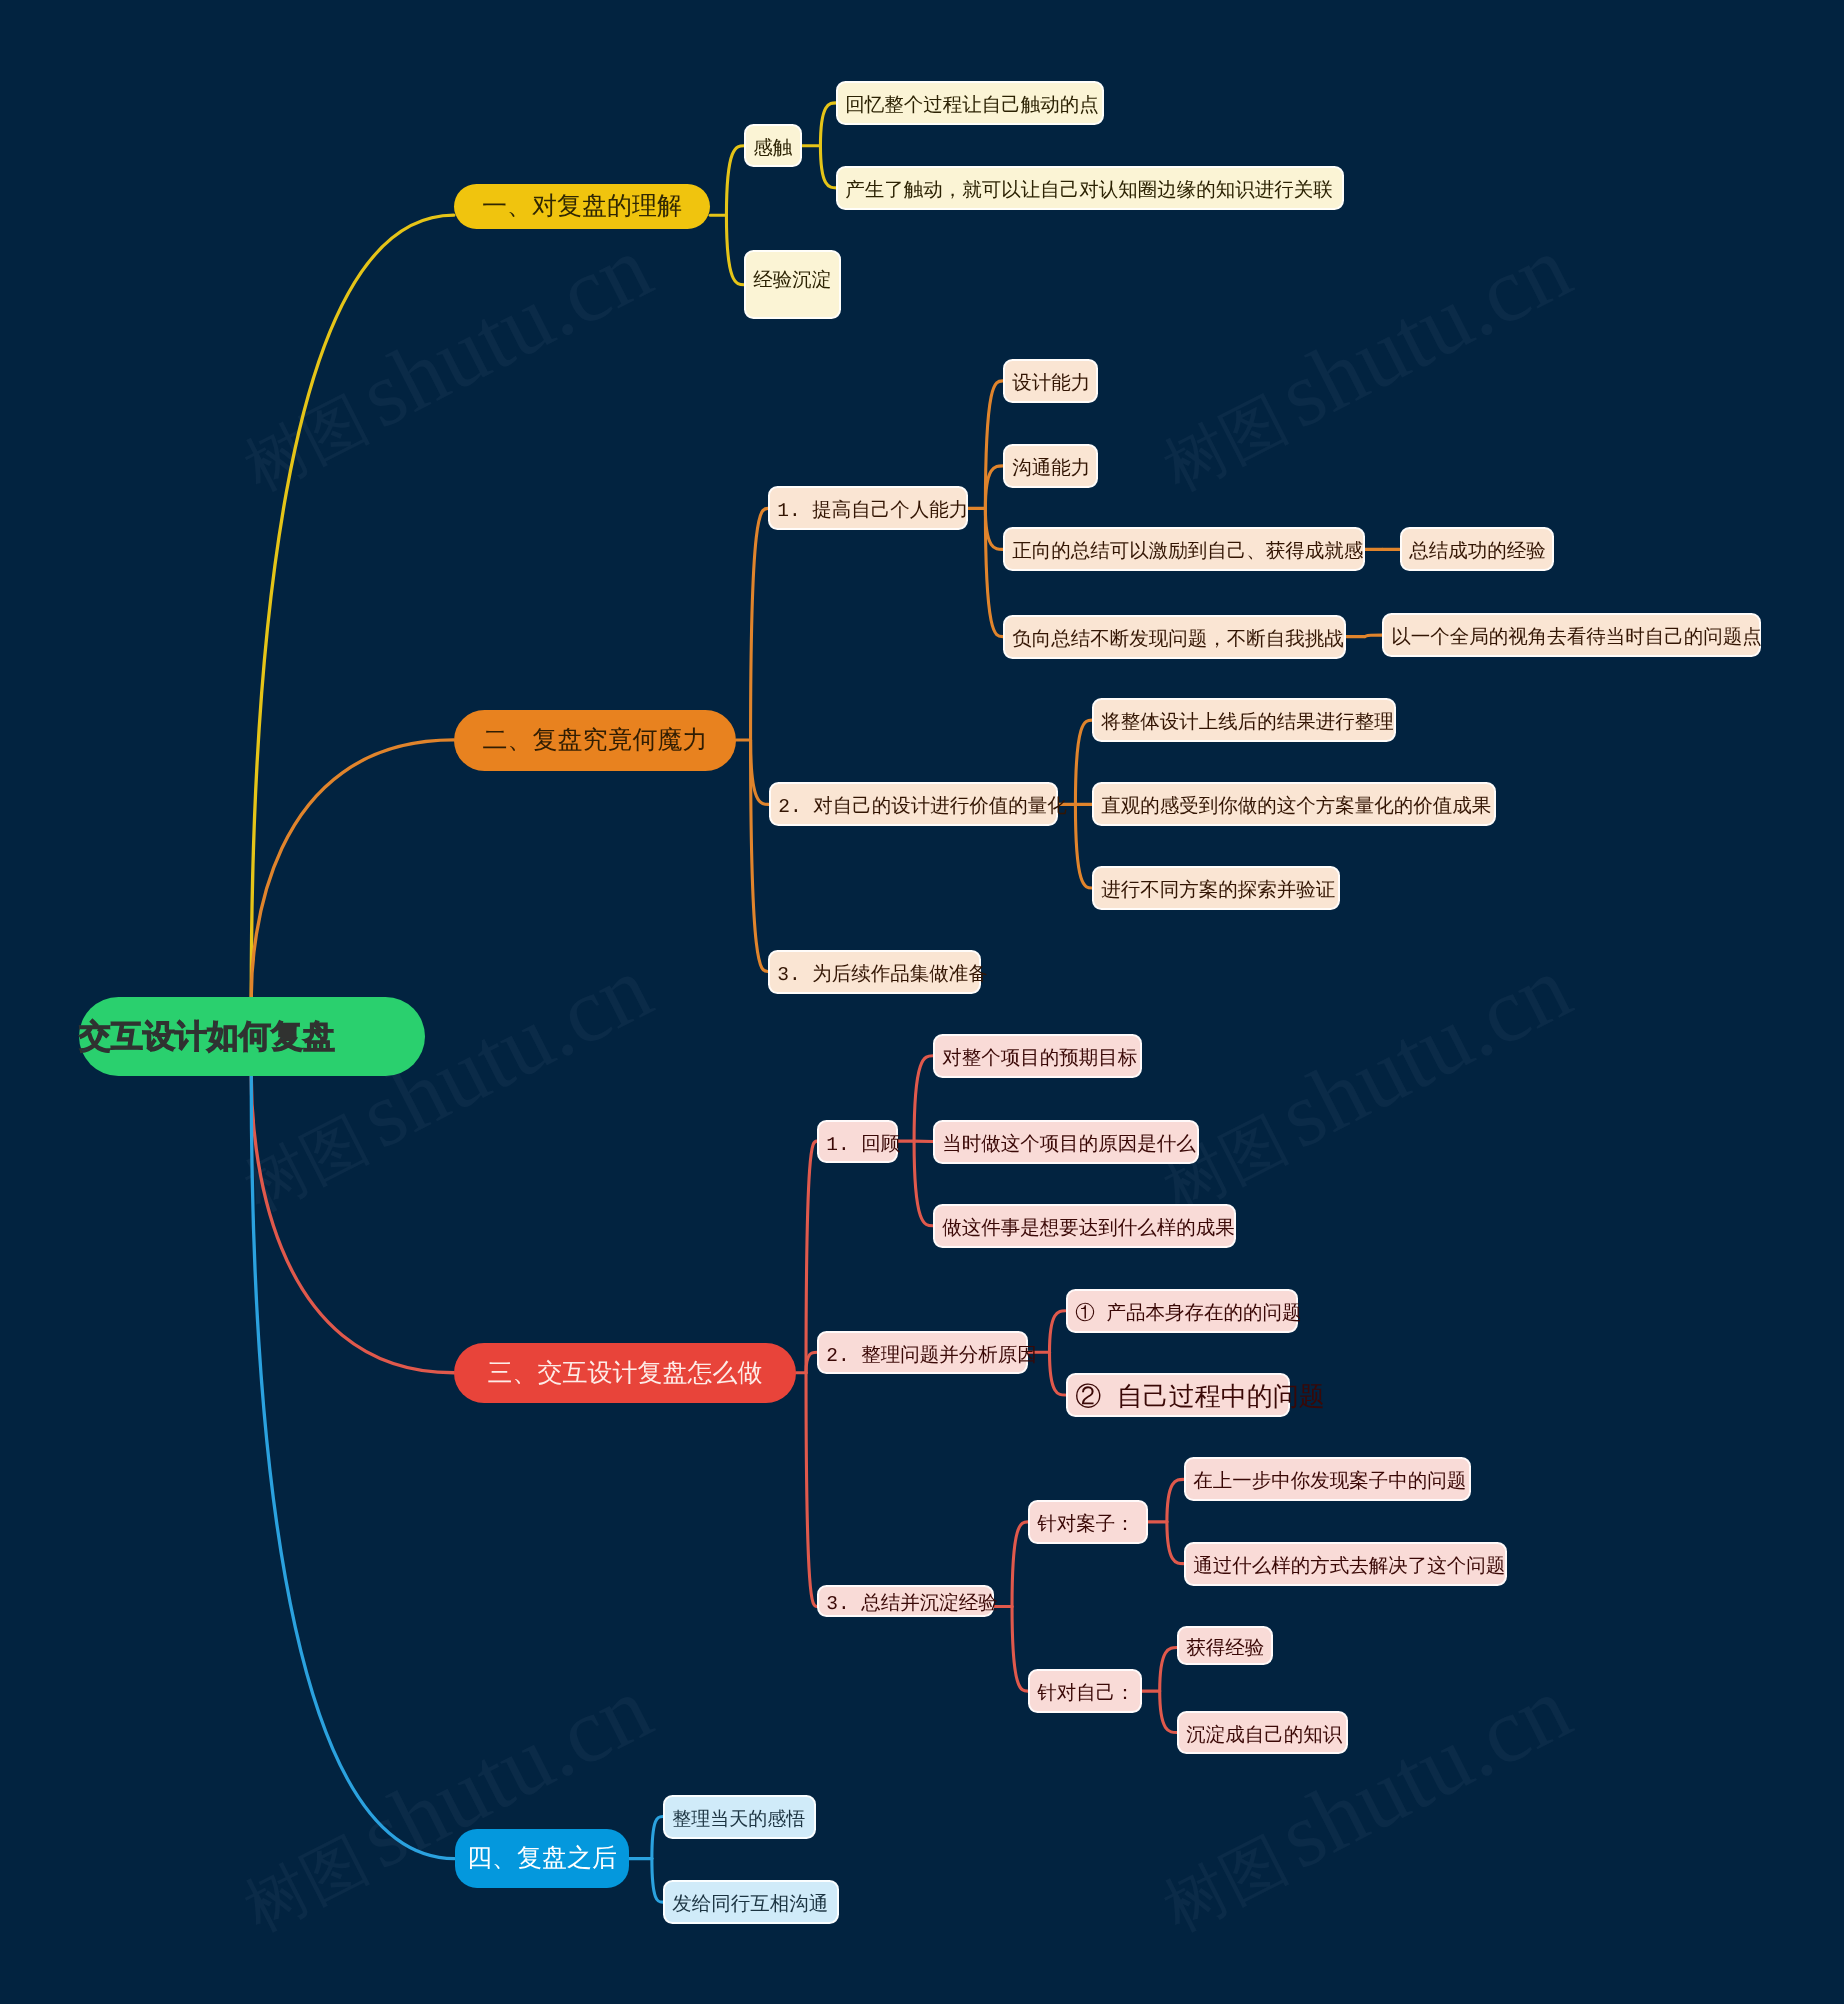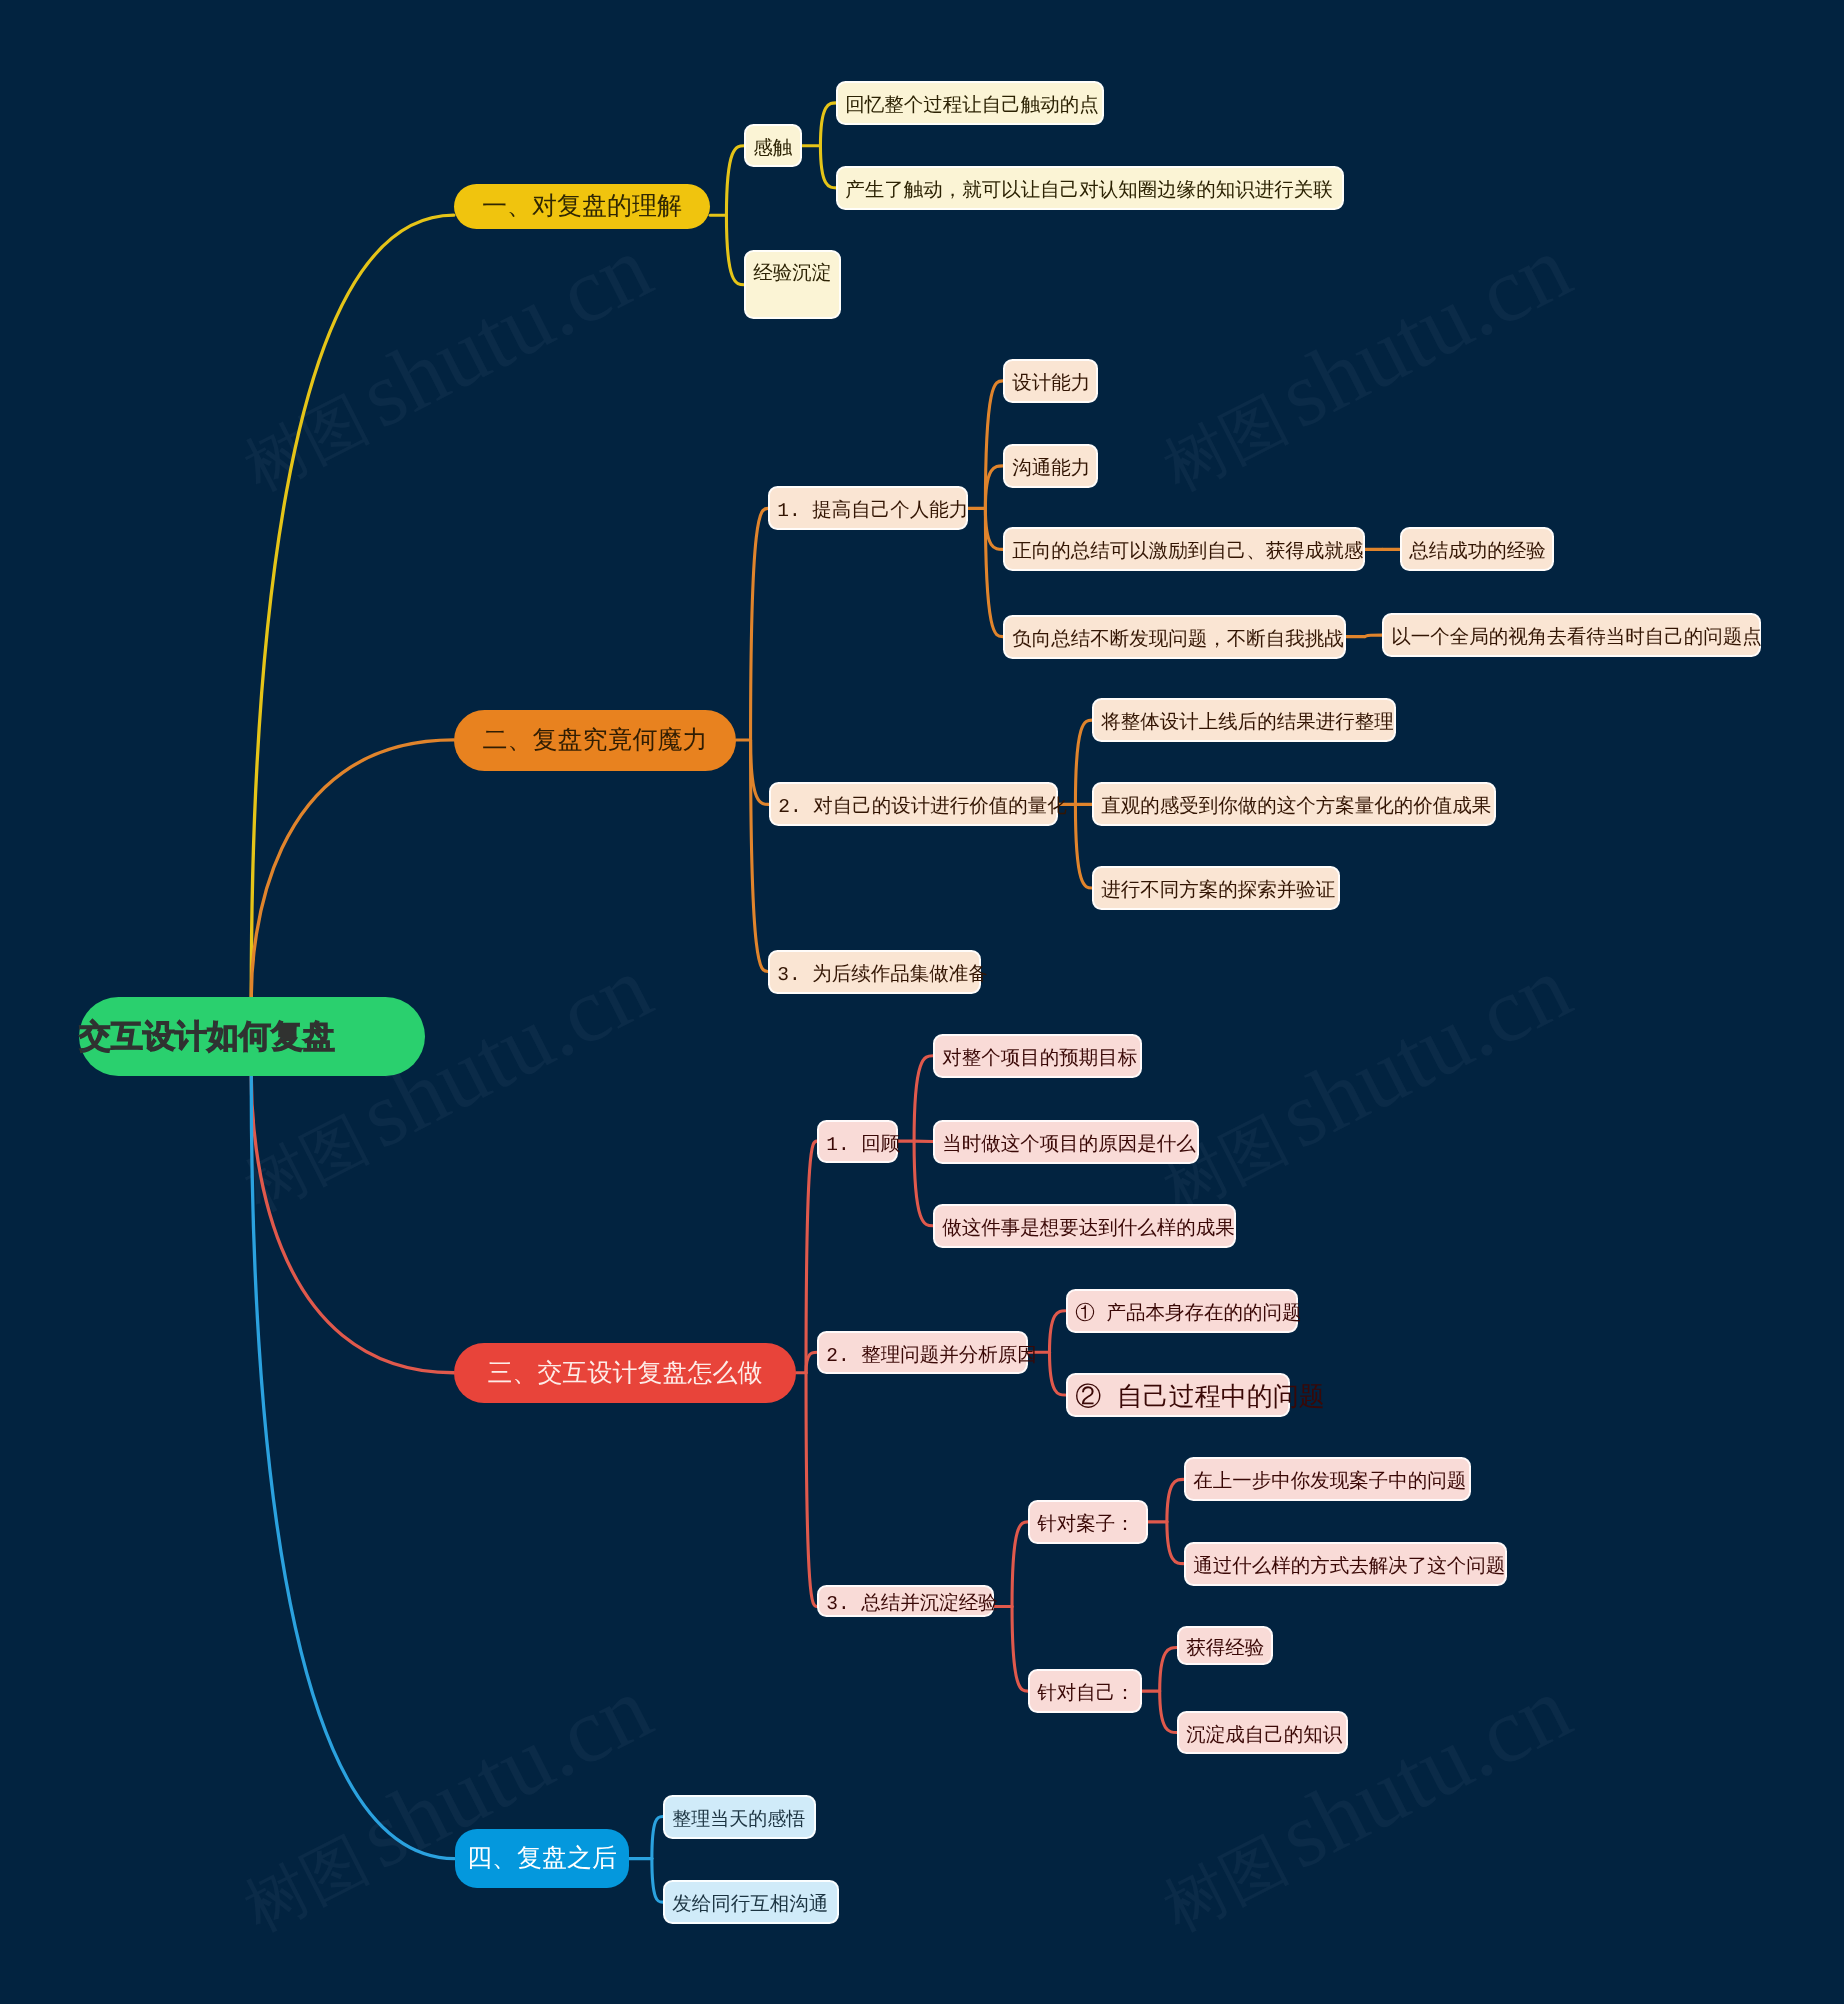--- a/index.html
+++ b/index.html
@@ -18,21 +18,21 @@
   .c1{background:#f0c40e;color:#302703;}
   .c2{background:#e8821f;color:#301d03;}
   .c3{background:#e8443a;color:#fdece8;}
   .c4{background:#0498dd;color:#ffffff;}
   .r20{border-radius:22px;}
   .leaf{border-radius:9.4px;color:#2f1508;padding:3.6px 7.2px 0;border:2.2px solid #fffdfb;}
   .leaf.y{background:#fbf4d5;color:#2c2203;border-color:#fffefa;}
   .leaf.o{background:#fae5d3;color:#331503;border-color:#fffcfa;}
   .leaf.r{background:#f9dbd7;color:#3a0806;border-color:#fffafa;}
   .leaf.b{background:#d0ebf9;color:#1c3442;border-color:#fbfeff;}
-  .topal{align-items:flex-start;padding-top:7px;}
+  .topal{align-items:flex-start;padding-top:14px;}
 </style>
 </head>
 <body>
 
 <div id="stage">
   <svg id="wm" viewBox="0 0 2560 2783">
       <text x="-916" y="-318" transform="rotate(-27 -916 -318)" font-family="Liberation Serif, serif" fill="#dfeaf7" fill-opacity="0.042"><tspan font-size="88">树图</tspan><tspan font-size="128" dx="14">shutu.cn</tspan></text>
       <text x="360" y="-318" transform="rotate(-27 360 -318)" font-family="Liberation Serif, serif" fill="#dfeaf7" fill-opacity="0.042"><tspan font-size="88">树图</tspan><tspan font-size="128" dx="14">shutu.cn</tspan></text>
       <text x="1636" y="-318" transform="rotate(-27 1636 -318)" font-family="Liberation Serif, serif" fill="#dfeaf7" fill-opacity="0.042"><tspan font-size="88">树图</tspan><tspan font-size="128" dx="14">shutu.cn</tspan></text>
       <text x="2912" y="-318" transform="rotate(-27 2912 -318)" font-family="Liberation Serif, serif" fill="#dfeaf7" fill-opacity="0.042"><tspan font-size="88">树图</tspan><tspan font-size="128" dx="14">shutu.cn</tspan></text>

